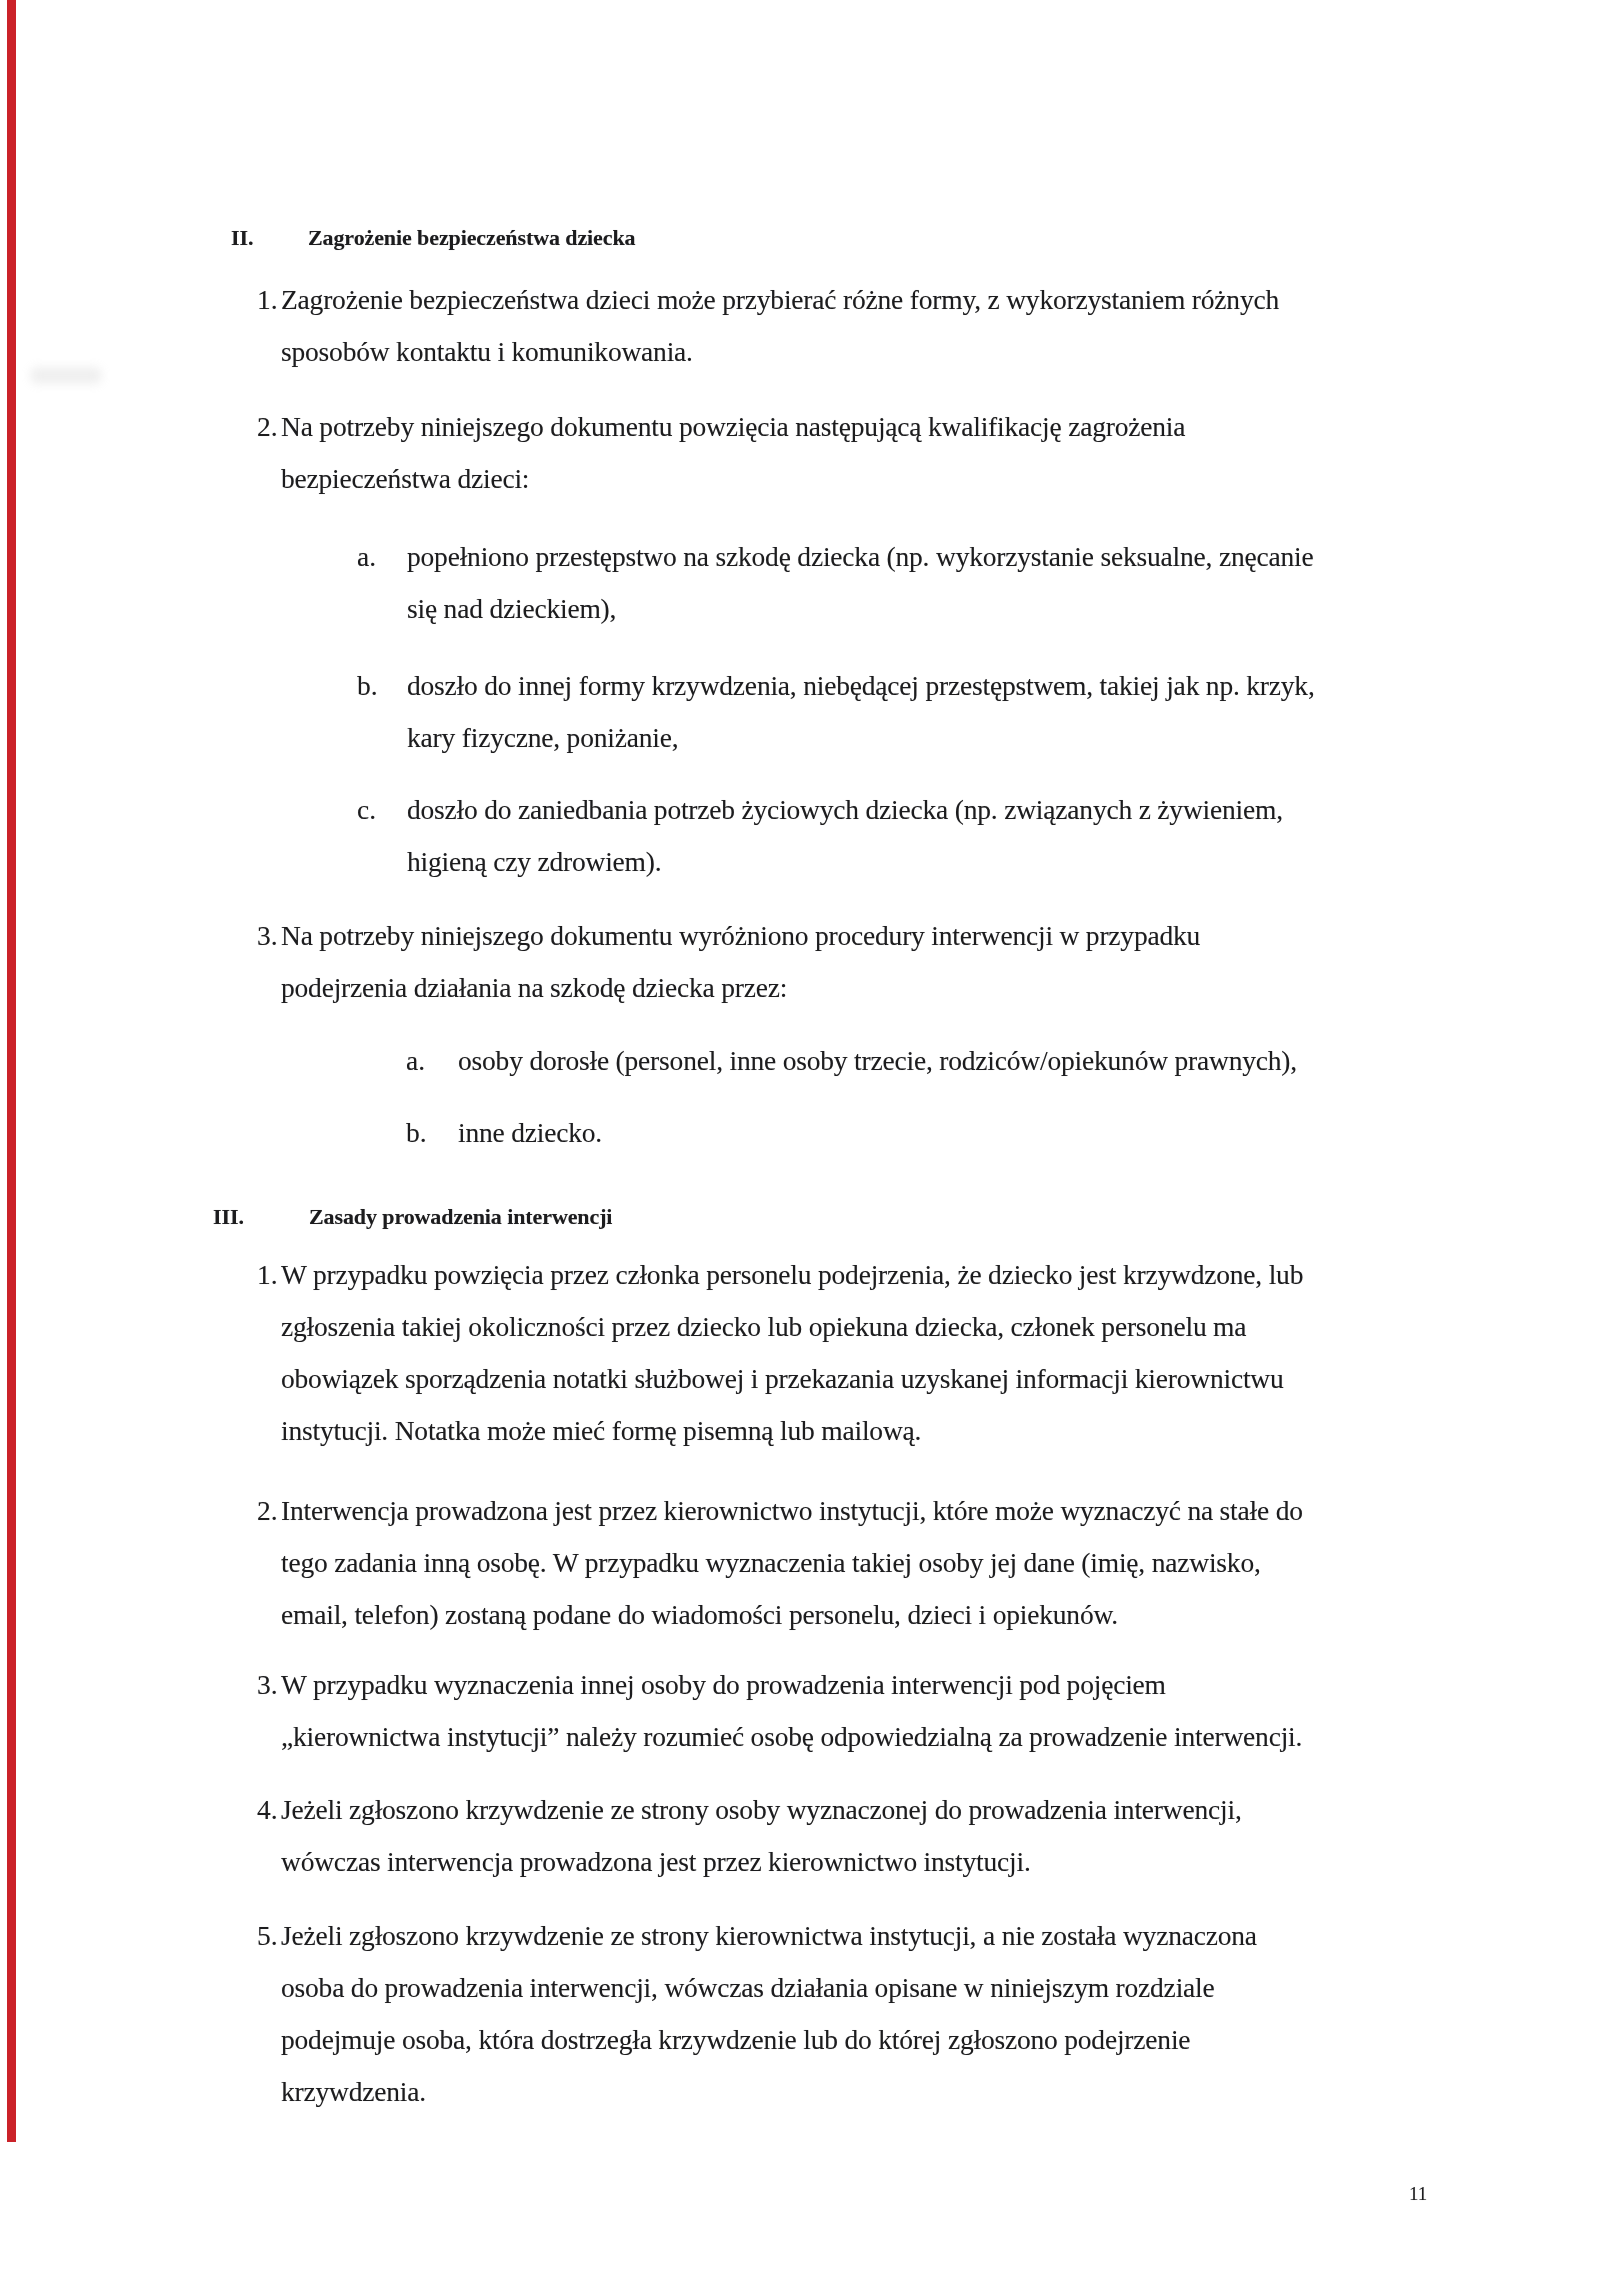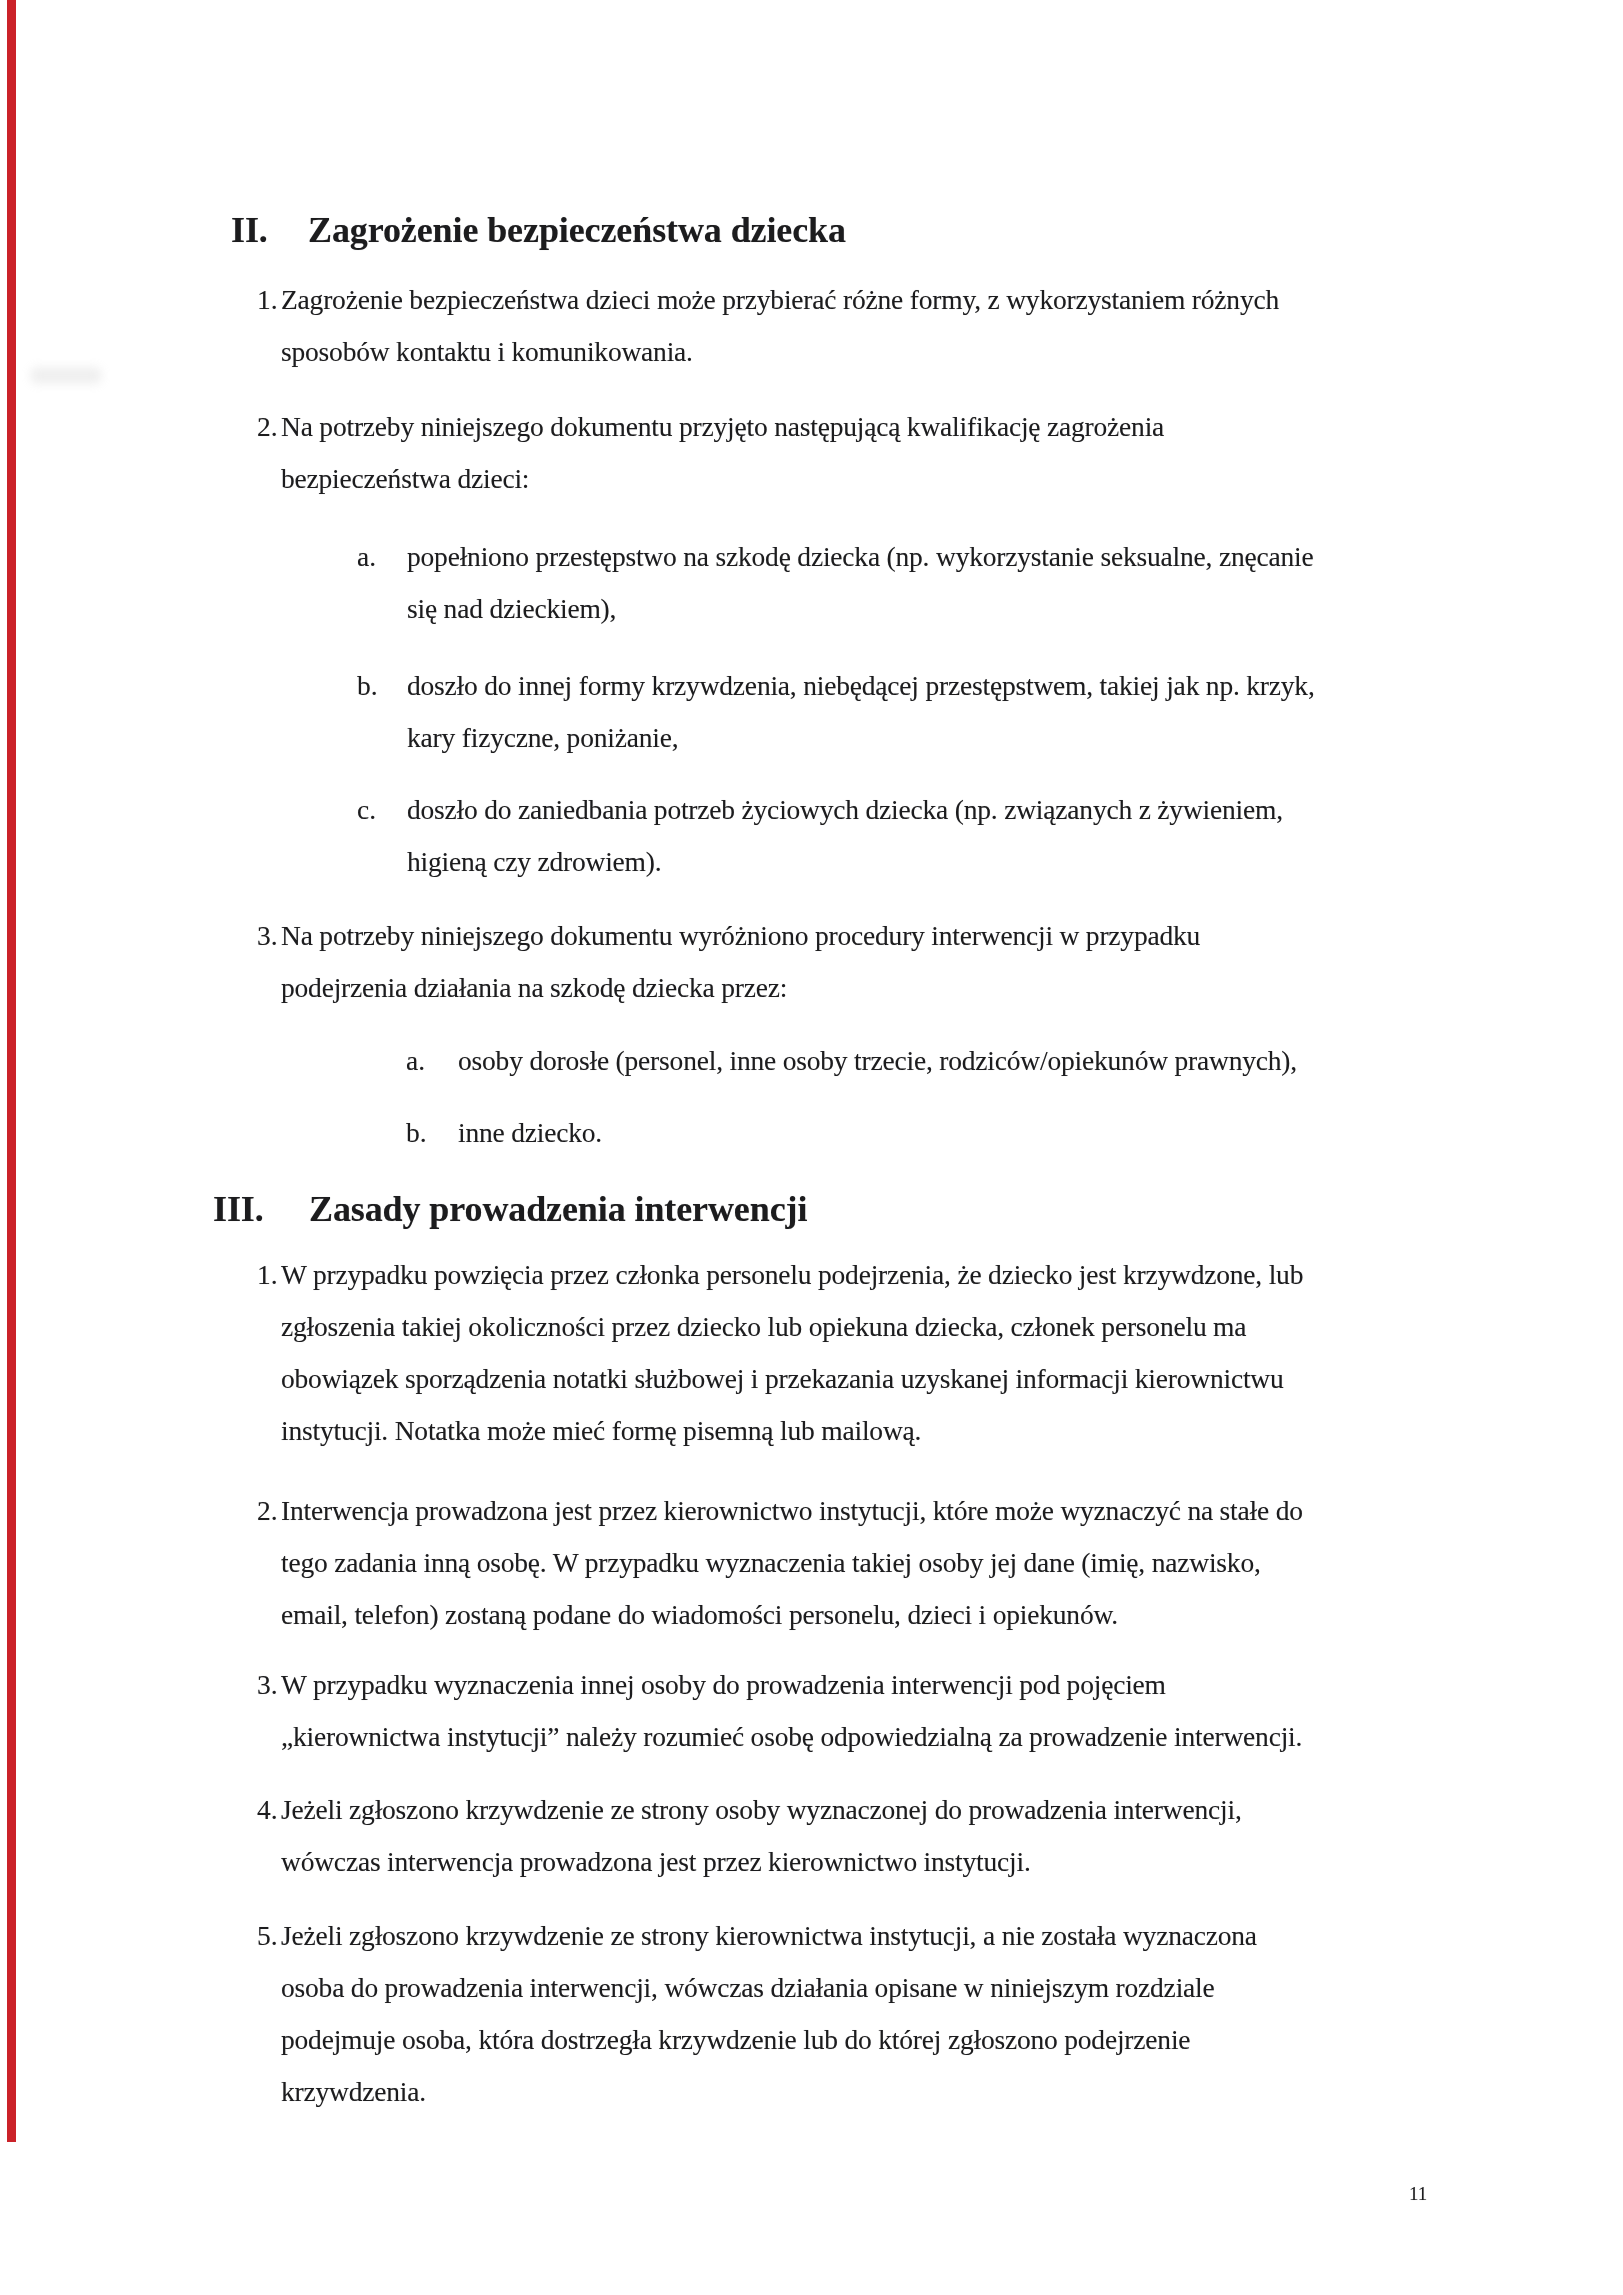--- a/index.html
+++ b/index.html
@@ -19,23 +19,23 @@
   .smudge{
     position:absolute;
     left:29.5px;top:367px;width:72px;height:17px;
     background:#b9b9b9;
     opacity:.22;
     filter:blur(4.6px);
     border-radius:7.9px;
   }
   .block{position:absolute;left:0;width:1623px;}
   .hnum,.htitle{
-    position:absolute;top:4px;
+    position:absolute;top:12px;
     font-weight:bold;
-    font-size:36px;line-height:52px;
+    font-size:22px;line-height:52px;
     letter-spacing:-0.1px;
     white-space:nowrap;
     text-shadow:0 0 0.7px rgba(20,20,20,.35);
   }
   .item{position:absolute;}
   .item .num{
     position:absolute;left:0;top:0;
     font-size:27.5px;line-height:52px;
     text-shadow:0 0 0.7px rgba(20,20,20,.3);
   }
@@ -75,21 +75,21 @@
     <span class="num">1.</span>
     <div class="lines">
       <div class="ln">Zagrożenie bezpieczeństwa dzieci może przybierać różne formy, z wykorzystaniem różnych</div>
       <div class="ln">sposobów kontaktu i komunikowania.</div>
     </div>
   </div>
 
   <div class="item lvl1" style="top:401px;">
     <span class="num">2.</span>
     <div class="lines">
-      <div class="ln">Na potrzeby niniejszego dokumentu przyjęto następującą kwalifikację zagrożenia</div>
+      <div class="ln">Na potrzeby niniejszego dokumentu powzięcia następującą kwalifikację zagrożenia</div>
       <div class="ln">bezpieczeństwa dzieci:</div>
     </div>
   </div>
 
   <div class="item lvl2a" style="top:531px;">
     <span class="num">a.</span>
     <div class="lines">
       <div class="ln">popełniono przestępstwo na szkodę dziecka (np. wykorzystanie seksualne, znęcanie</div>
       <div class="ln">się nad dzieckiem),</div>
     </div>

